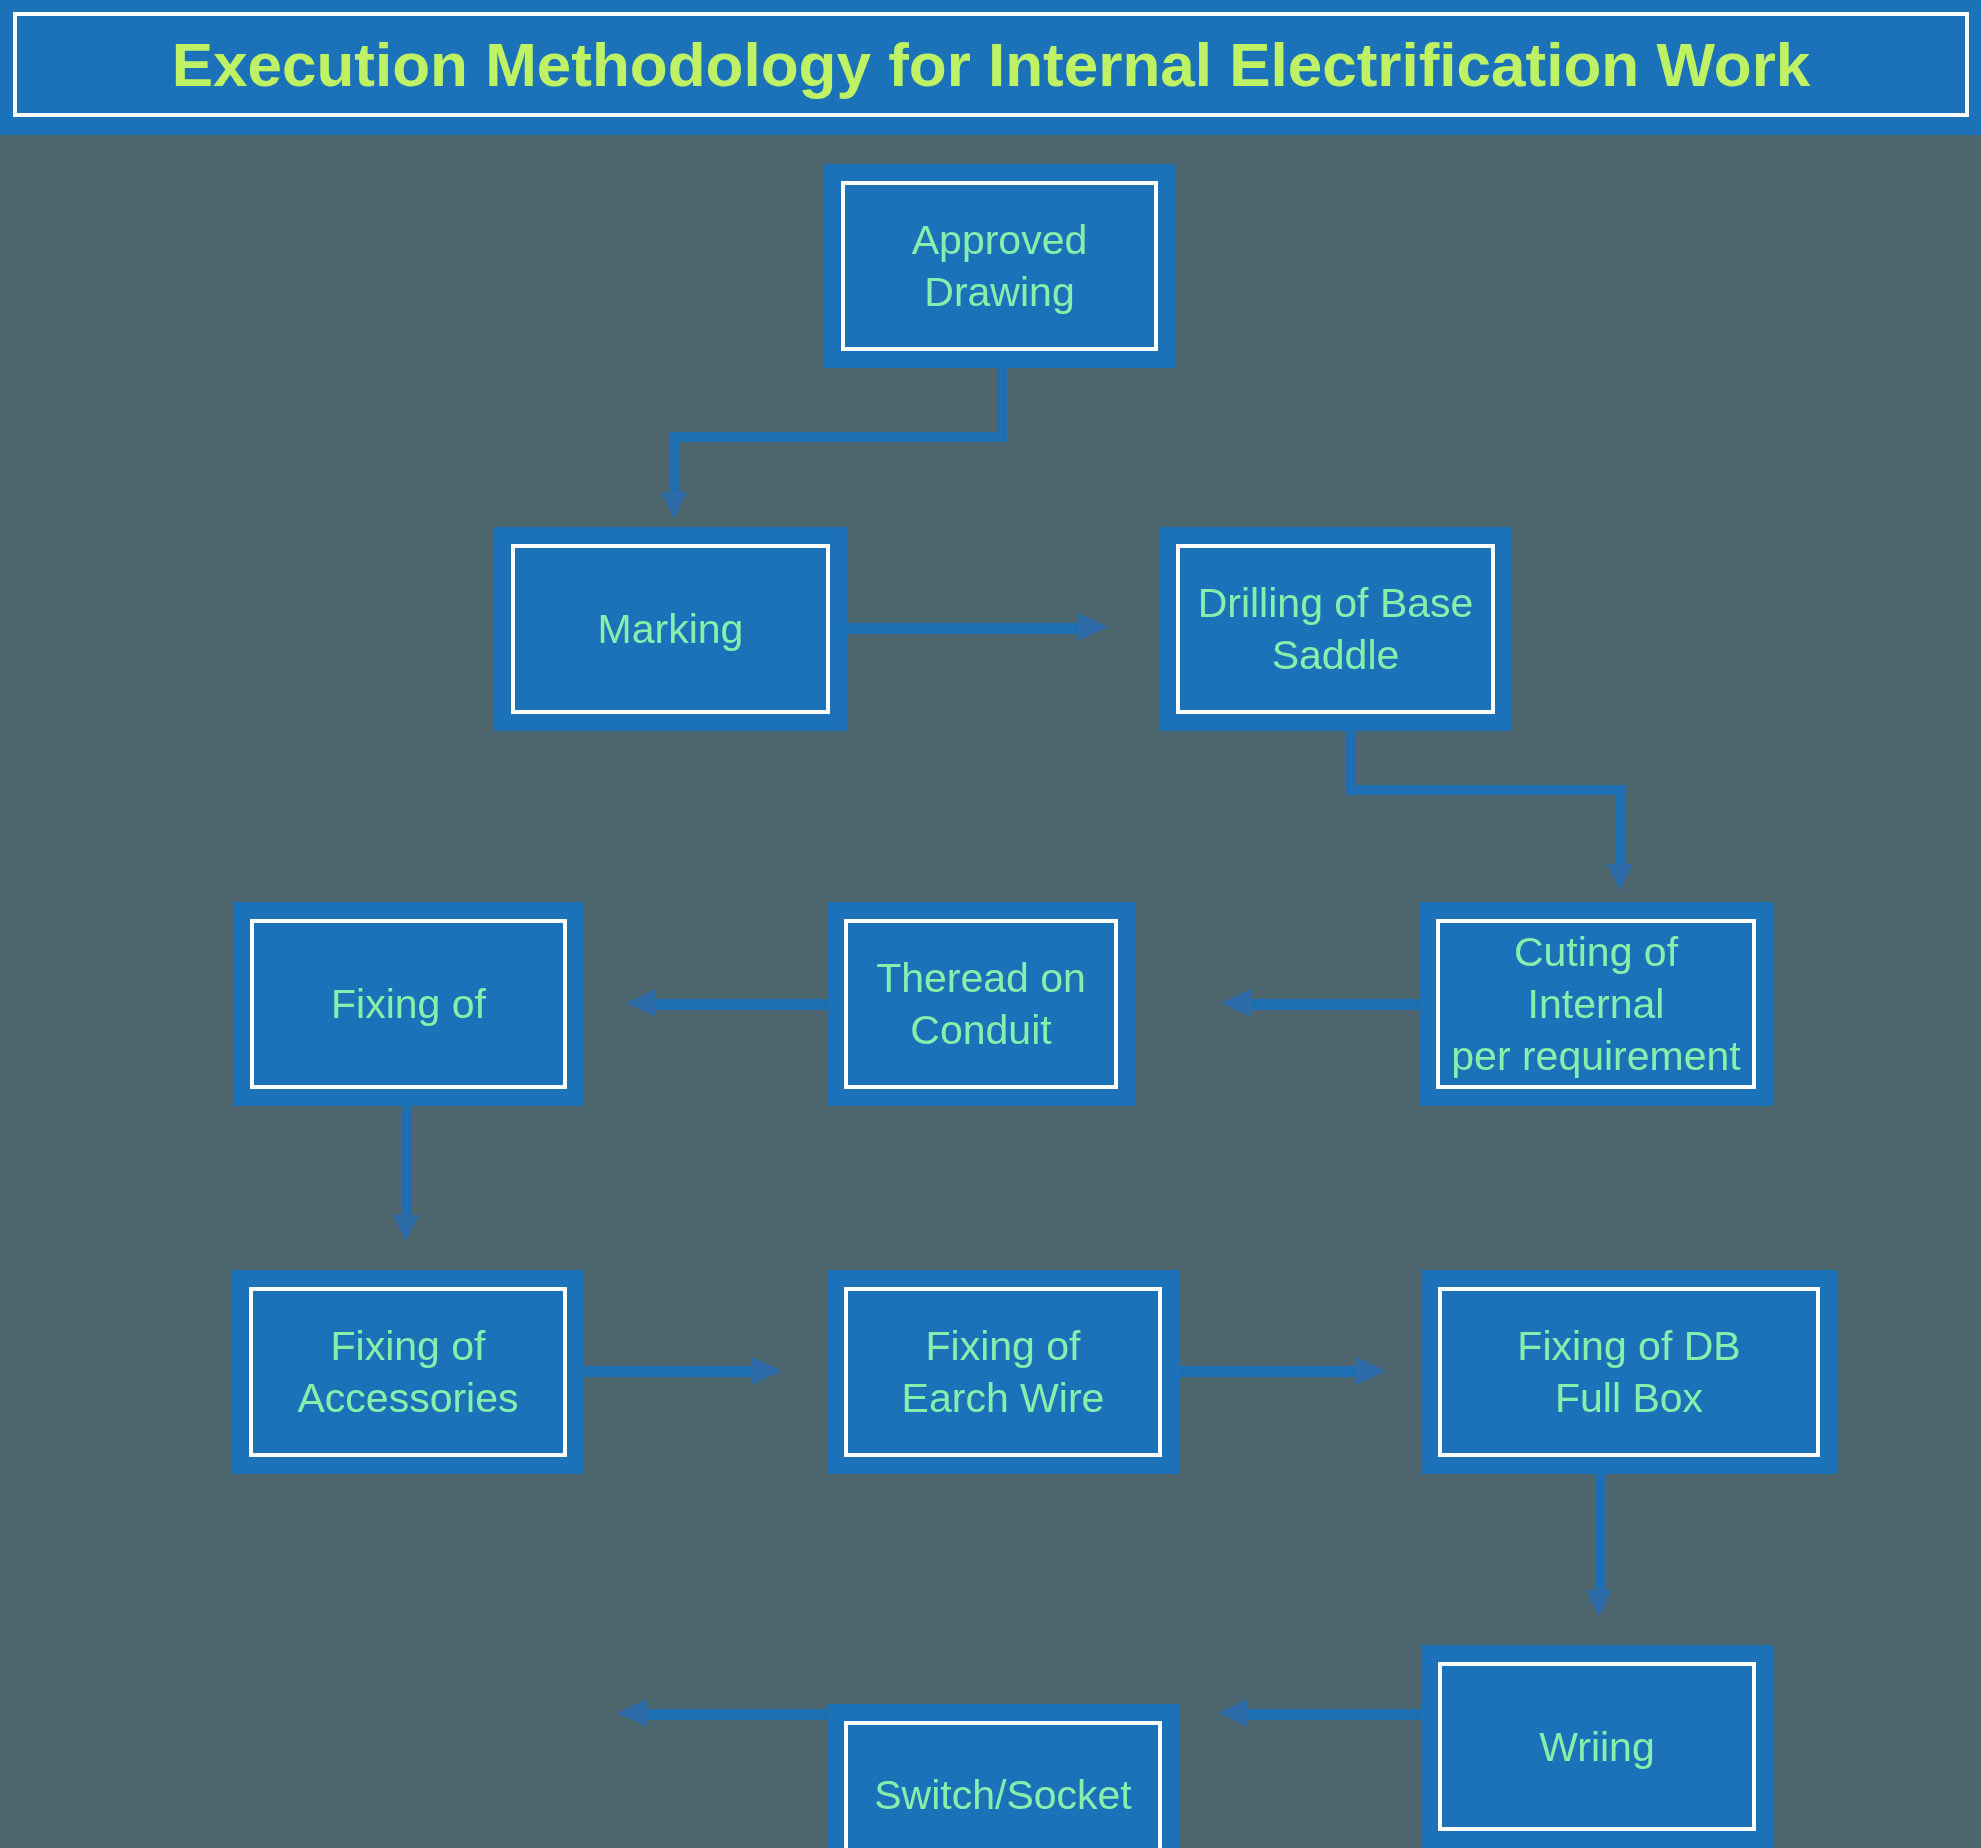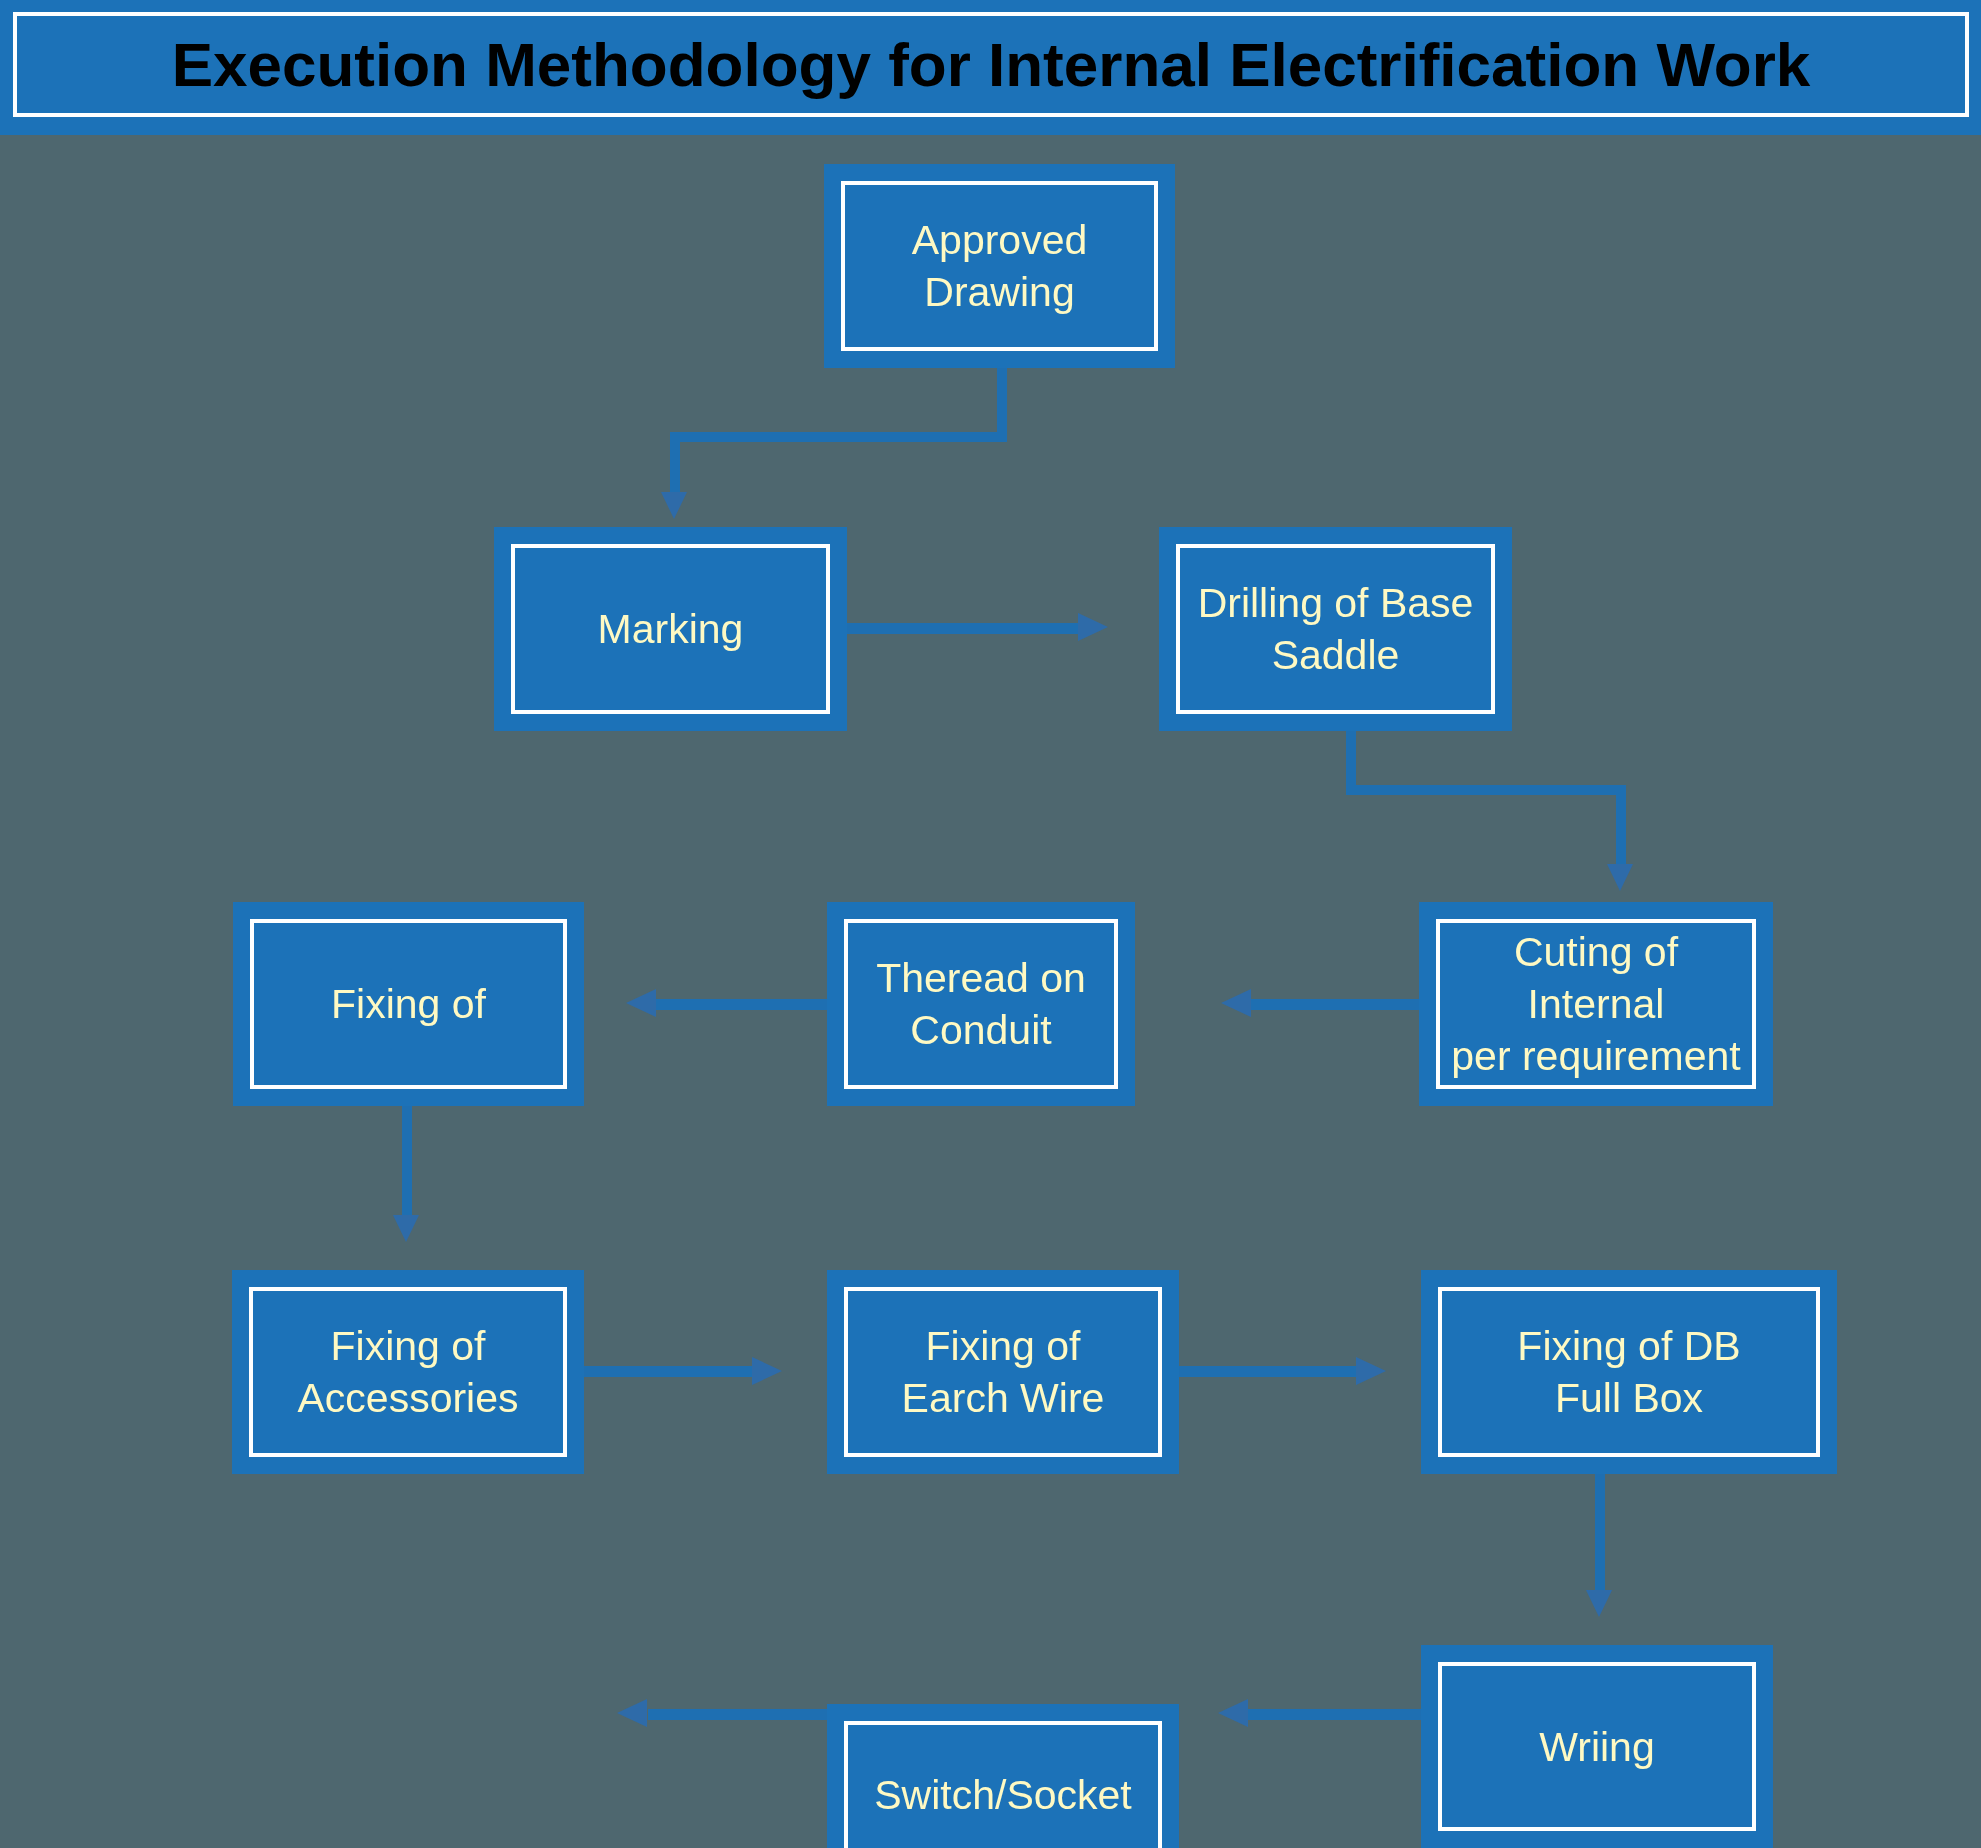--- a/index.html
+++ b/index.html
@@ -2,26 +2,26 @@
 <html style="--bg: #4E676F; --box-fill: #1C72B8; --connector: #1E6FB2; --arrowhead: #2E6BA9;"><head>
 <meta charset="utf-8">
 <style>
   html,body{margin:0;padding:0;}
   body{font-family:"Liberation Sans","DejaVu Sans",sans-serif;background:#4E676F;}
   .canvas{position:relative;width:1982px;height:1848px;background:var(--bg,#4E676F);overflow:hidden;}
 
   .title-banner{position:absolute;left:0;top:0;width:1982px;height:135px;background:var(--box-fill,#1C72B8);}
   .title-inner{position:absolute;left:12.7px;right:12.7px;top:11.7px;bottom:18.5px;border:4.9px solid #fff;
                display:flex;align-items:center;justify-content:center;}
-  .title-text{color:#000000;font-size:62px;font-weight:bold;letter-spacing:0px;white-space:nowrap;margin:0;text-align:right;}
+  .title-text{color:#bef264;font-size:62px;font-weight:bold;letter-spacing:0px;white-space:nowrap;margin:0;text-align:right;}
 
   .node{position:absolute;background:var(--box-fill,#1C72B8);}
   .node-inner{position:absolute;inset:16.6px;border:4.9px solid #fff;
               display:flex;align-items:center;justify-content:center;}
-  .node-label{width:100%;text-align:center;color:#fef9c3;font-size:41px;line-height:52px;font-weight:400;}
+  .node-label{width:100%;text-align:center;color:#86efac;font-size:41px;line-height:52px;font-weight:400;}
 
   .edge-seg{position:absolute;background:var(--connector,#1E6FB2);}
   .edge-head{position:absolute;width:0;height:0;}
 </style>
 </head>
 <body>
 
 <div class="canvas" style="width: 1982px; height: 1848px;">
   <div class="title-banner">
     <div class="title-inner">

